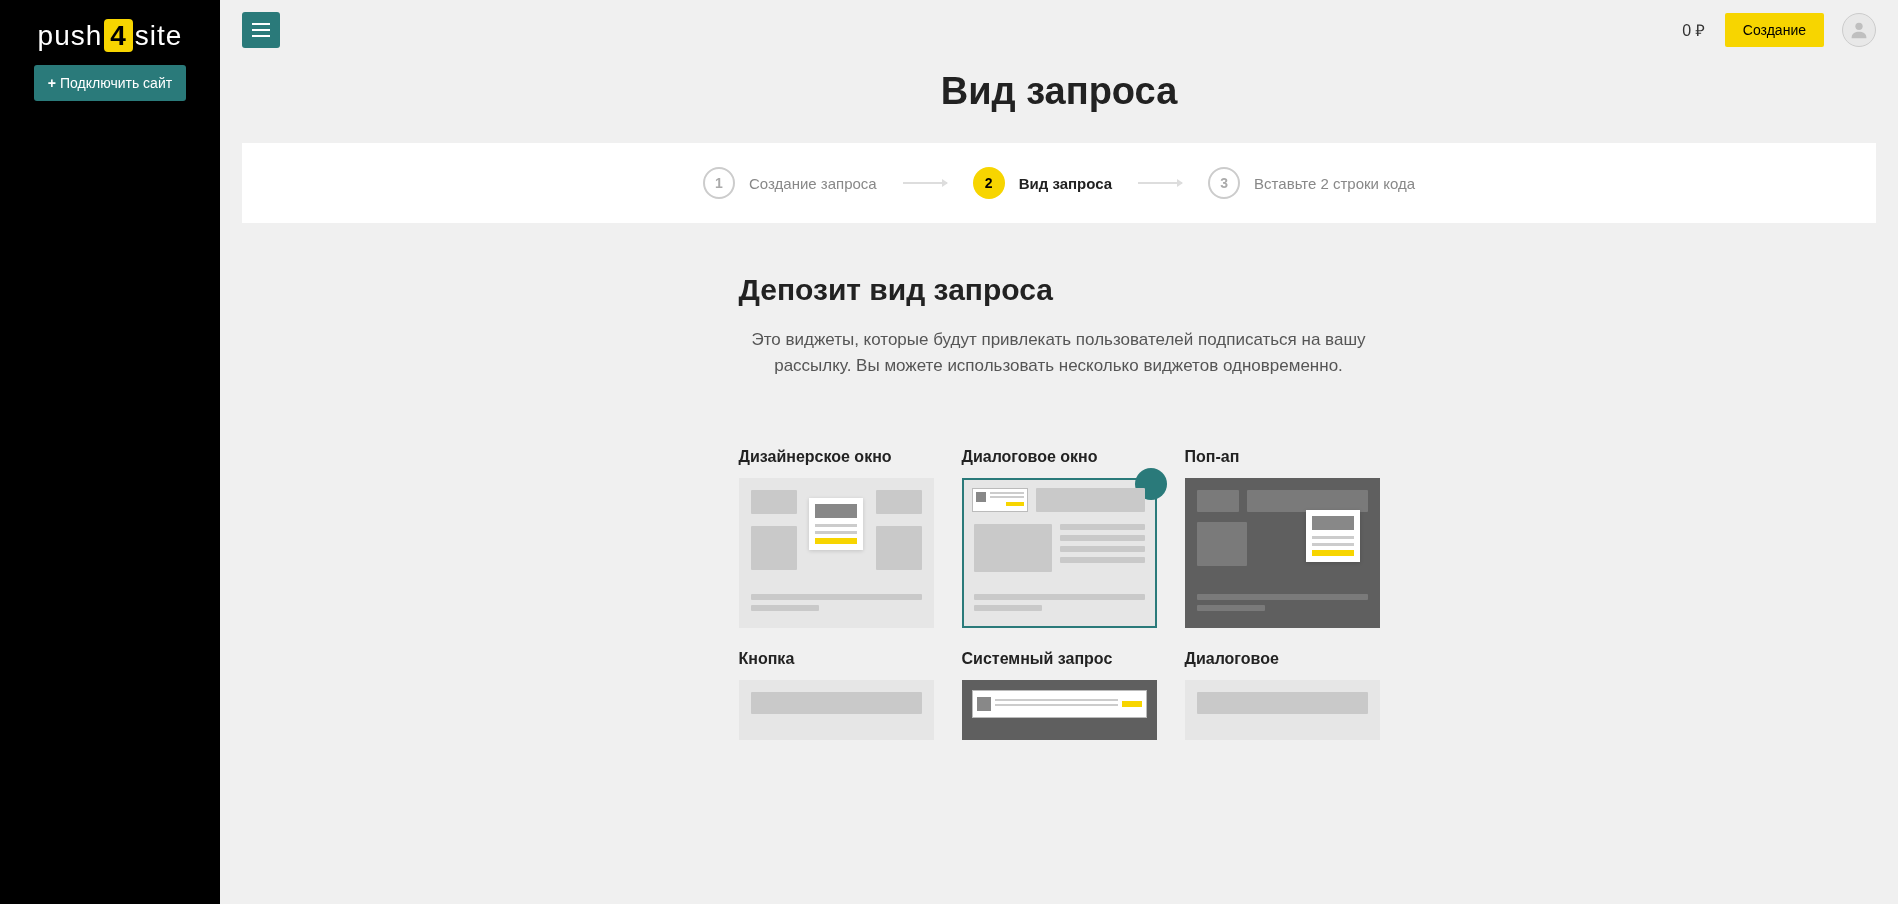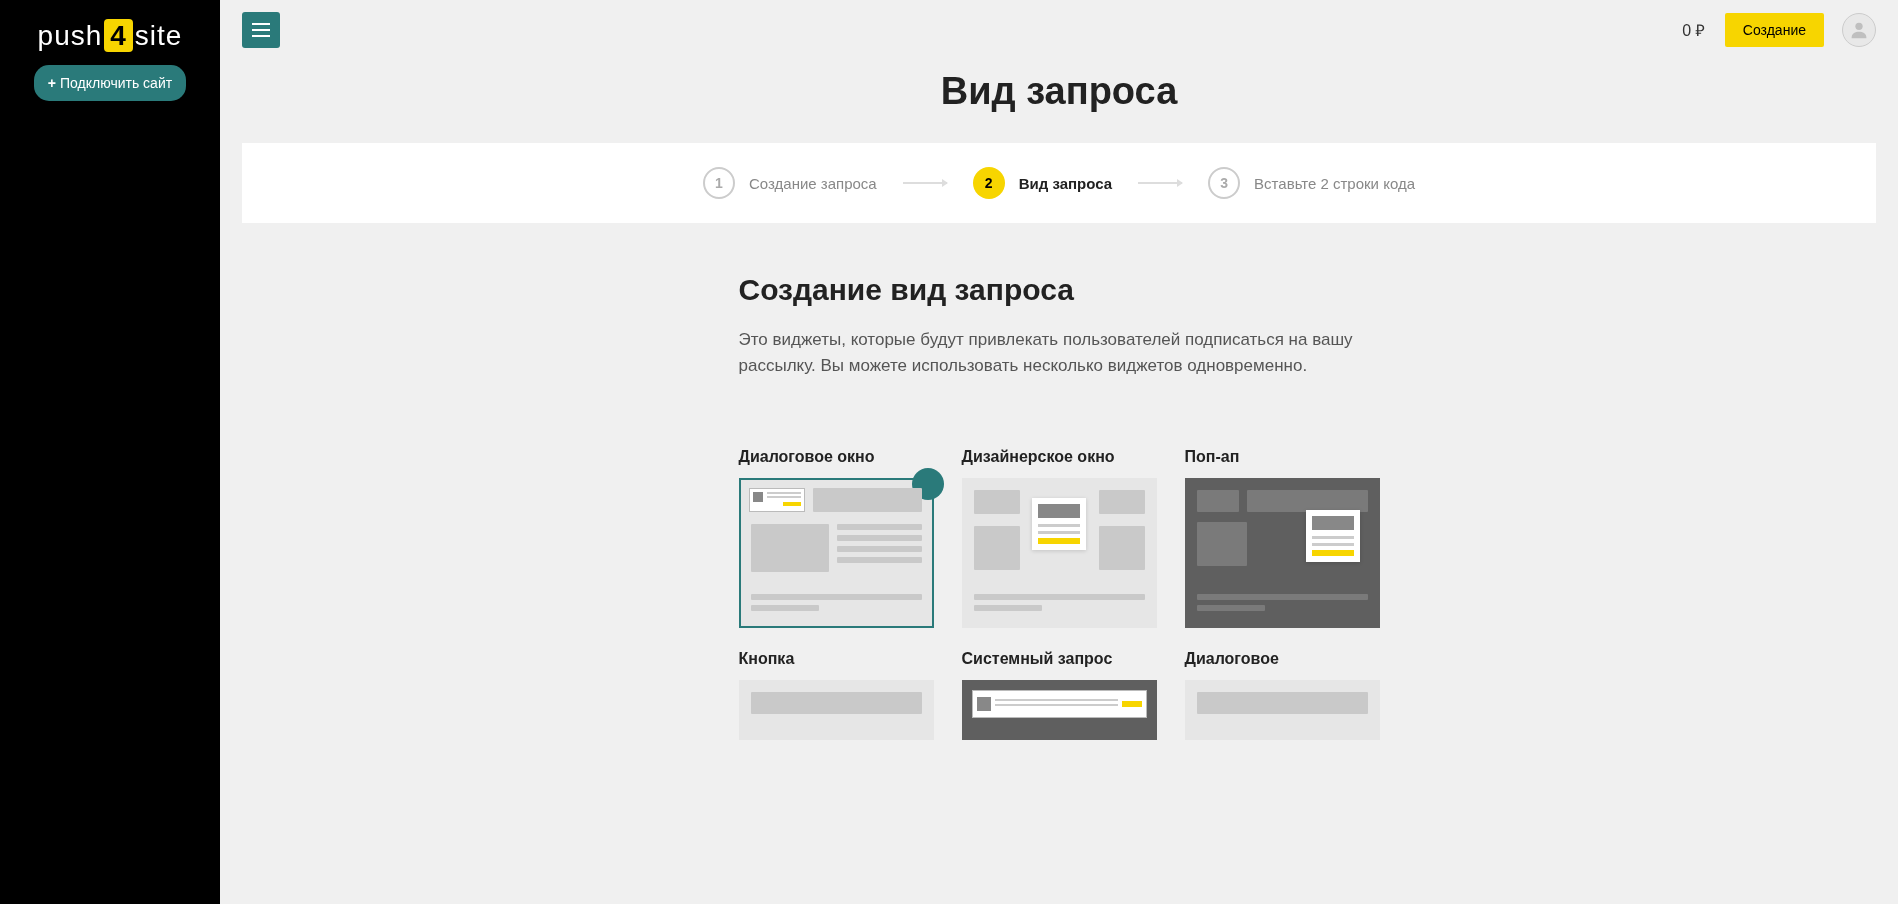--- a/index.html
+++ b/index.html
@@ -3,21 +3,21 @@
 <meta charset="utf-8">
 <style>
 * { margin: 0; padding: 0; box-sizing: border-box; }
 body { font-family: Arial, Helvetica, sans-serif; background: #f0f0f0; color: #333; }
 
 .layout { display: flex; min-height: 100vh; }
 
 .sidebar { width: 220px; background: #000; color: #fff; flex-shrink: 0; padding-top: 20px; }
 .logo { text-align: center; font-size: 28px; font-weight: 300; color: #fff; letter-spacing: 1px; margin-bottom: 12px; }
 .logo .badge { background: #f7d500; color: #000; font-weight: 700; padding: 1px 6px; border-radius: 4px; margin: 0 2px; }
-.connect-btn { display: block; margin: 13px auto; background: #2a7a7a; color: #fff; border: none; padding: 10px 14px; font-size: 14px; cursor: pointer; border-radius: 15px; }
+.connect-btn { display: block; margin: 13px auto; background: #2a7a7a; color: #fff; border: none; padding: 10px 14px; font-size: 14px; cursor: pointer; border-radius: 3px; }
 .connect-btn .plus { font-weight: 700; margin-right: 4px; }
 
 .main { flex: 1; display: flex; flex-direction: column; }
 
 .topbar { display: flex; align-items: center; padding: 12px 22px; background: #f0f0f0; }
 .menu-toggle { width: 38px; height: 36px; background: #2a7a7a; border: none; border-radius: 3px; cursor: pointer; display: flex; align-items: center; justify-content: center; }
 .menu-toggle span, .menu-toggle span::before, .menu-toggle span::after { display: block; width: 18px; height: 2px; background: #fff; position: relative; }
 .menu-toggle span::before, .menu-toggle span::after { content: ""; position: absolute; }
 .menu-toggle span::before { top: -6px; }
 .menu-toggle span::after { top: 6px; }
@@ -34,21 +34,21 @@
 .step-num { width: 32px; height: 32px; border-radius: 50%; display: flex; align-items: center; justify-content: center; font-weight: 700; font-size: 14px; }
 .step-inactive .step-num { border: 2px solid #ccc; color: #aaa; }
 .step-active .step-num { background: #f7d500; color: #000; }
 .step-label { font-size: 15px; color: #888; }
 .step-active .step-label { color: #222; font-weight: 700; }
 .step-arrow { width: 44px; height: 2px; background: #ddd; position: relative; }
 .step-arrow::after { content: ""; position: absolute; right: -1px; top: -3px; border-left: 6px solid #ddd; border-top: 4px solid transparent; border-bottom: 4px solid transparent; }
 
 .content { max-width: 900px; margin: 0 auto; padding: 0 30px; }
 .section-title { font-size: 30px; font-weight: 700; color: #222; margin-bottom: 20px; }
-.section-desc { font-size: 17px; color: #555; line-height: 1.5; margin-bottom: 70px; max-width: 640px; }
+.section-desc { font-size: 17px; color: #555; line-height: 1.5; margin-bottom: 70px; max-width: 640px; text-align: center; }
 
 .widget-grid { display: grid; grid-template-columns: repeat(3, 195px); gap: 22px 28px; justify-content: center; }
 .widget-card { cursor: pointer; }
 .widget-title { font-size: 16px; font-weight: 700; color: #222; margin-bottom: 12px; }
 .widget-preview { width: 195px; height: 150px; background: #e6e6e6; border: 2px solid transparent; position: relative; padding: 10px; }
 .widget-card.selected .widget-preview { border: 2px solid #2a7a7a; }
 .selected-dot { position: absolute; top: -12px; right: -12px; width: 32px; height: 32px; border-radius: 50%; background: #2a7a7a; }
 
 
 .pv-lines { position: absolute; left: 10px; right: 10px; }
@@ -121,24 +121,44 @@
         <div class="step-label">Вид запроса</div>
       </div>
       <div class="step-arrow"></div>
       <div class="step step-inactive">
         <div class="step-num">3</div>
         <div class="step-label">Вставьте 2 строки кода</div>
       </div>
     </div>
 
     <div class="content">
-      <h2 class="section-title">Создание вид запроса</h2>
+      <h2 class="section-title">Депозит вид запроса</h2>
       <p class="section-desc">Это виджеты, которые будут привлекать пользователей подписаться на вашу рассылку. Вы можете использовать несколько виджетов одновременно.</p>
 
       <div class="widget-grid">
+
+        <div class="widget-card">
+          <div class="widget-title">Дизайнерское окно</div>
+          <div class="widget-preview">
+            <div class="pv-block" style="position:absolute;top:10px;left:10px;width:46px;height:24px"></div>
+            <div class="pv-block" style="position:absolute;top:10px;right:10px;width:46px;height:24px"></div>
+            <div class="pv-overlay">
+                <div class="hdr"></div>
+                <div class="ln"></div>
+                <div class="ln"></div>
+                <div class="btn"></div>
+              </div>
+            <div class="pv-block" style="position:absolute;top:46px;left:10px;width:46px;height:44px"></div>
+            <div class="pv-block" style="position:absolute;top:46px;right:10px;width:46px;height:44px"></div>
+            <div class="pv-lines" style="bottom:10px">
+                <div class="pv-line"></div>
+                <div class="pv-line short"></div>
+              </div>
+          </div>
+        </div>
 
         <div class="widget-card selected">
           <div class="widget-title">Диалоговое окно</div>
           <div class="widget-preview pv-dialog">
             <div class="selected-dot"></div>
             <div class="mini">
                 <div class="sq"></div>
                 <div class="ln"></div>
                 <div class="ln"></div>
                 <div class="btn"></div>
@@ -148,40 +168,20 @@
             <div class="pv-lines" style="top:44px;left:96px">
               <div class="pv-line"></div>
                 <div class="pv-line"></div>
                 <div class="pv-line"></div>
                 <div class="pv-line"></div>
             </div>
             <div class="pv-lines" style="bottom:10px">
               <div class="pv-line"></div>
                 <div class="pv-line short"></div>
             </div>
-          </div>
-        </div>
-
-        <div class="widget-card">
-          <div class="widget-title">Дизайнерское окно</div>
-          <div class="widget-preview">
-            <div class="pv-block" style="position:absolute;top:10px;left:10px;width:46px;height:24px"></div>
-            <div class="pv-block" style="position:absolute;top:10px;right:10px;width:46px;height:24px"></div>
-            <div class="pv-overlay">
-                <div class="hdr"></div>
-                <div class="ln"></div>
-                <div class="ln"></div>
-                <div class="btn"></div>
-              </div>
-            <div class="pv-block" style="position:absolute;top:46px;left:10px;width:46px;height:44px"></div>
-            <div class="pv-block" style="position:absolute;top:46px;right:10px;width:46px;height:44px"></div>
-            <div class="pv-lines" style="bottom:10px">
-                <div class="pv-line"></div>
-                <div class="pv-line short"></div>
-              </div>
           </div>
         </div>
 
         <div class="widget-card">
           <div class="widget-title">Поп-ап</div>
           <div class="widget-preview pv-dark">
             <div class="pv-block" style="position:absolute;top:10px;left:10px;width:42px;height:22px"></div>
             <div class="pv-block" style="position:absolute;top:10px;right:10px;left:60px;height:22px"></div>
             <div class="pv-block" style="position:absolute;top:42px;left:10px;width:50px;height:44px"></div>
             <div class="pv-overlay" style="top:30px;left:auto;right:18px;transform:none">

